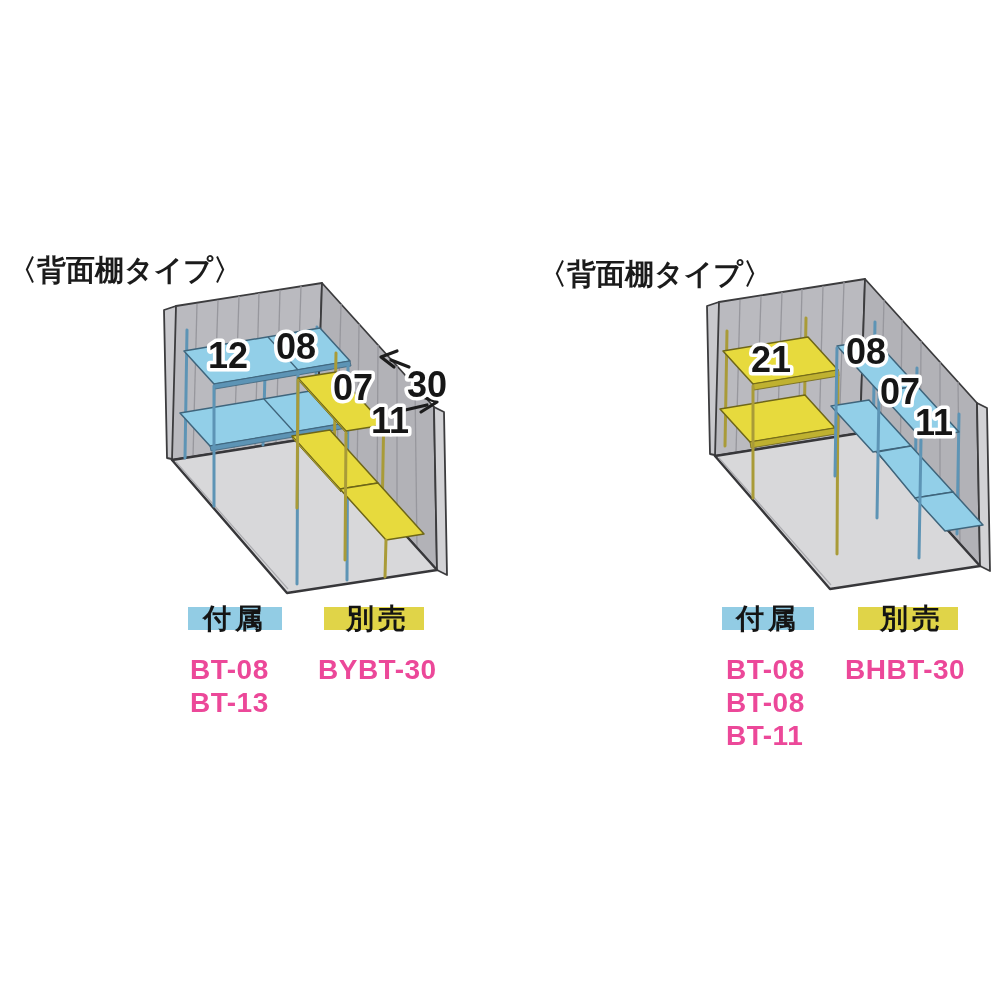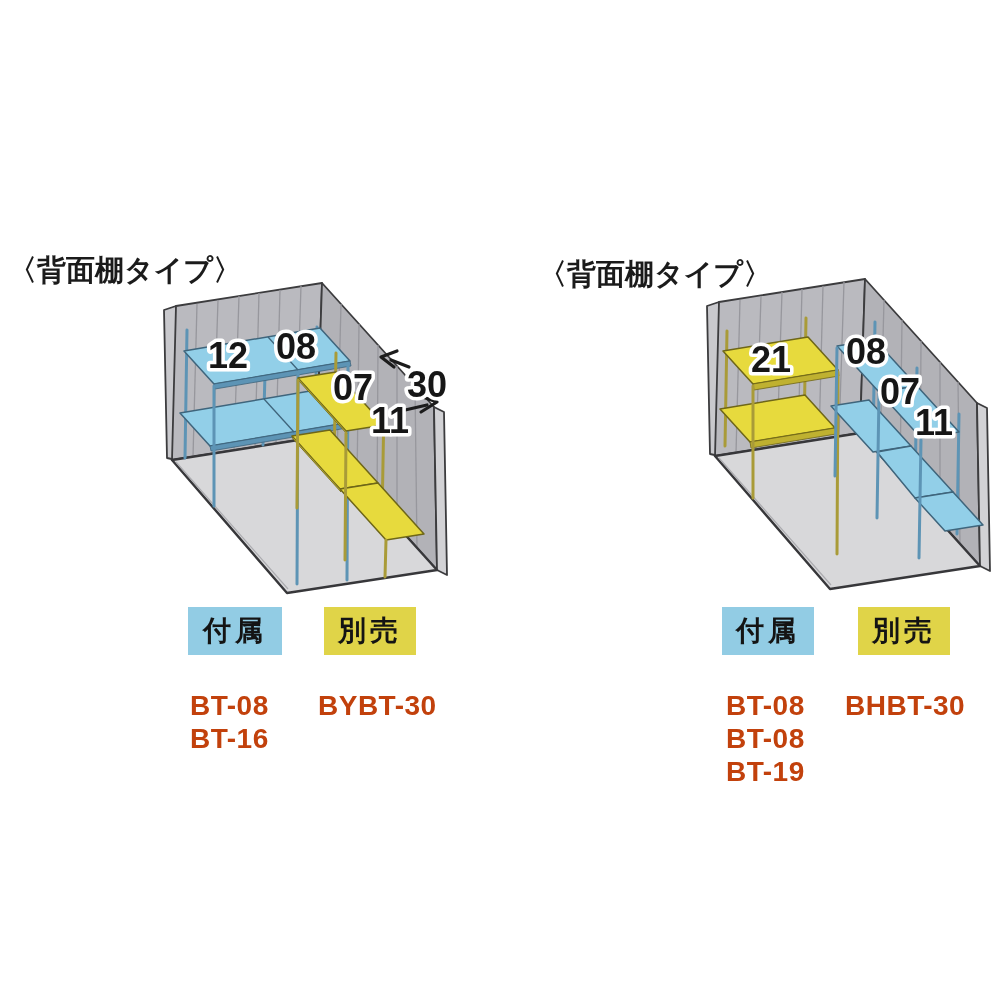--- a/index.html
+++ b/index.html
@@ -25,26 +25,26 @@
   .shelf-yellow-edge{fill:#bfb130;stroke:#6e6618;stroke-width:.8;}
   .post-yellow{stroke:#a99b38;stroke-width:3;stroke-linecap:round;fill:none;}
 
   .dim{stroke:#1c1c1c;stroke-width:3.2;fill:none;stroke-linecap:round;stroke-linejoin:round;}
 
   .num-label{font-family:"Liberation Sans",sans-serif;font-weight:bold;font-size:36px;
              fill:#161616;stroke:#ffffff;stroke-width:7px;paint-order:stroke;
              text-anchor:middle;stroke-linejoin:round;}
 
   .title{position:absolute;font-weight:bold;font-size:29px;color:#1b1b1b;white-space:nowrap;letter-spacing:0px;}
-  .badge{position:absolute;height:48px;display:flex;align-items:center;justify-content:center;
+  .badge{position:absolute;height:23px;display:flex;align-items:center;justify-content:center;
          font-size:28px;font-weight:bold;color:#141414;letter-spacing:4px;}
   .badge.blue{background:#92cce4;}
-  .badge.yellow{background:#e0d448;}
-  .codes{position:absolute;font-size:28px;font-weight:bold;color:#c2410c;line-height:33px;
-         letter-spacing:.5px;white-space:nowrap;margin-top:36px;}
+  .badge.yellow{background:#e0d448;padding-left:8px;}
+  .codes{position:absolute;font-size:28px;font-weight:bold;color:#ec4899;line-height:33px;
+         letter-spacing:.5px;white-space:nowrap;}
 </style>
 </head>
 <body>
 
 <div class="canvas">
 
   <svg class="scene" viewBox="0 0 1000 1000">
     <defs>
       <g id="room-shell">
         <path class="w-strip" d="M164,310 L176,306 L176,460 L167,458 Z"></path>
@@ -155,30 +155,30 @@
     </g>
   </svg>
 
   <div class="title" style="left:8px;top:251px;">〈背面棚タイプ〉</div>
   <div class="title" style="left:538px;top:255px;">〈背面棚タイプ〉</div>
 
   <div class="badge blue" style="left:188px;top:607px;width:94px;">付属</div>
   <div class="badge yellow" style="left:324px;top:607px;width:92px;">別売</div>
   <div class="codes" style="left:190px;top:653px;">
     <div>BT-08</div>
-    <div>BT-16</div>
+    <div>BT-13</div>
   </div>
   <div class="codes" style="left:318px;top:653px;">
     <div>BYBT-30</div>
   </div>
 
   <div class="badge blue" style="left:722px;top:607px;width:92px;">付属</div>
   <div class="badge yellow" style="left:858px;top:607px;width:92px;">別売</div>
   <div class="codes" style="left:726px;top:653px;">
     <div>BT-08</div>
     <div>BT-08</div>
-    <div>BT-19</div>
+    <div>BT-11</div>
   </div>
   <div class="codes" style="left:845px;top:653px;">
     <div>BHBT-30</div>
   </div>
 
 </div>
 
 </body></html>

